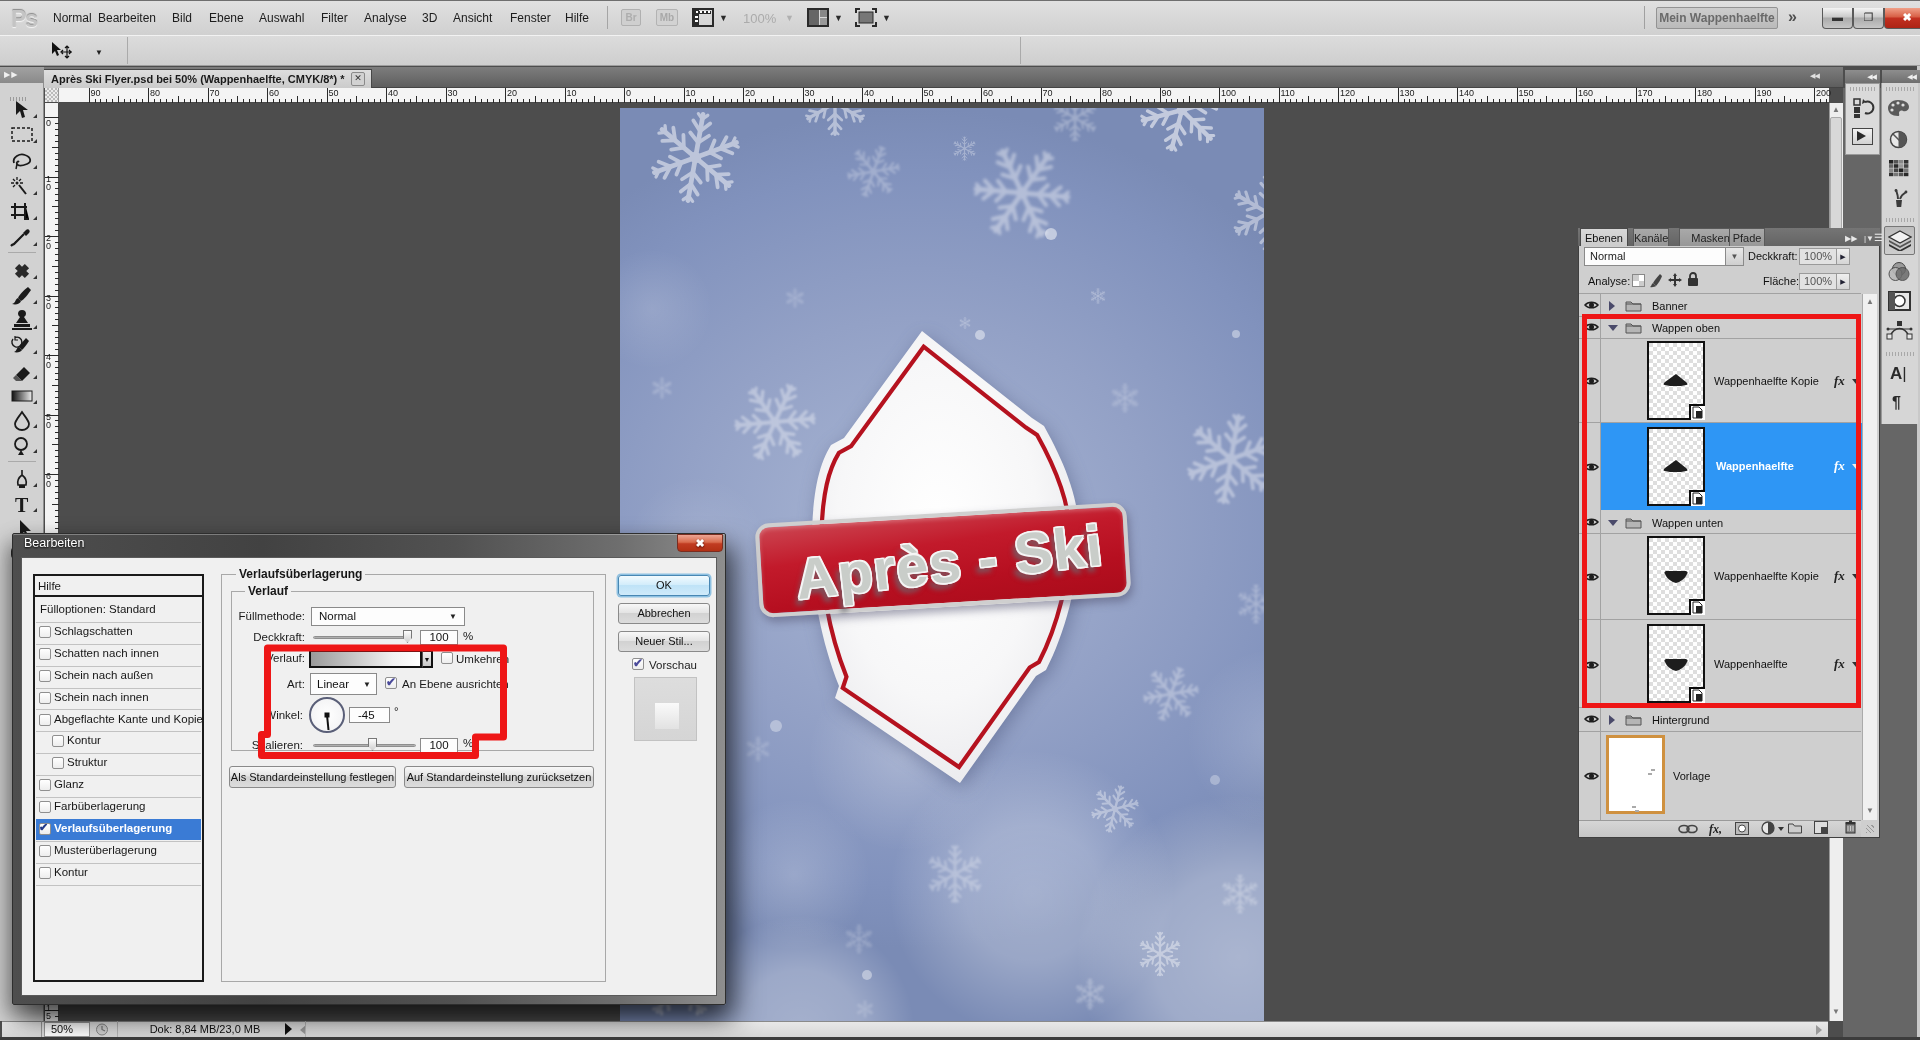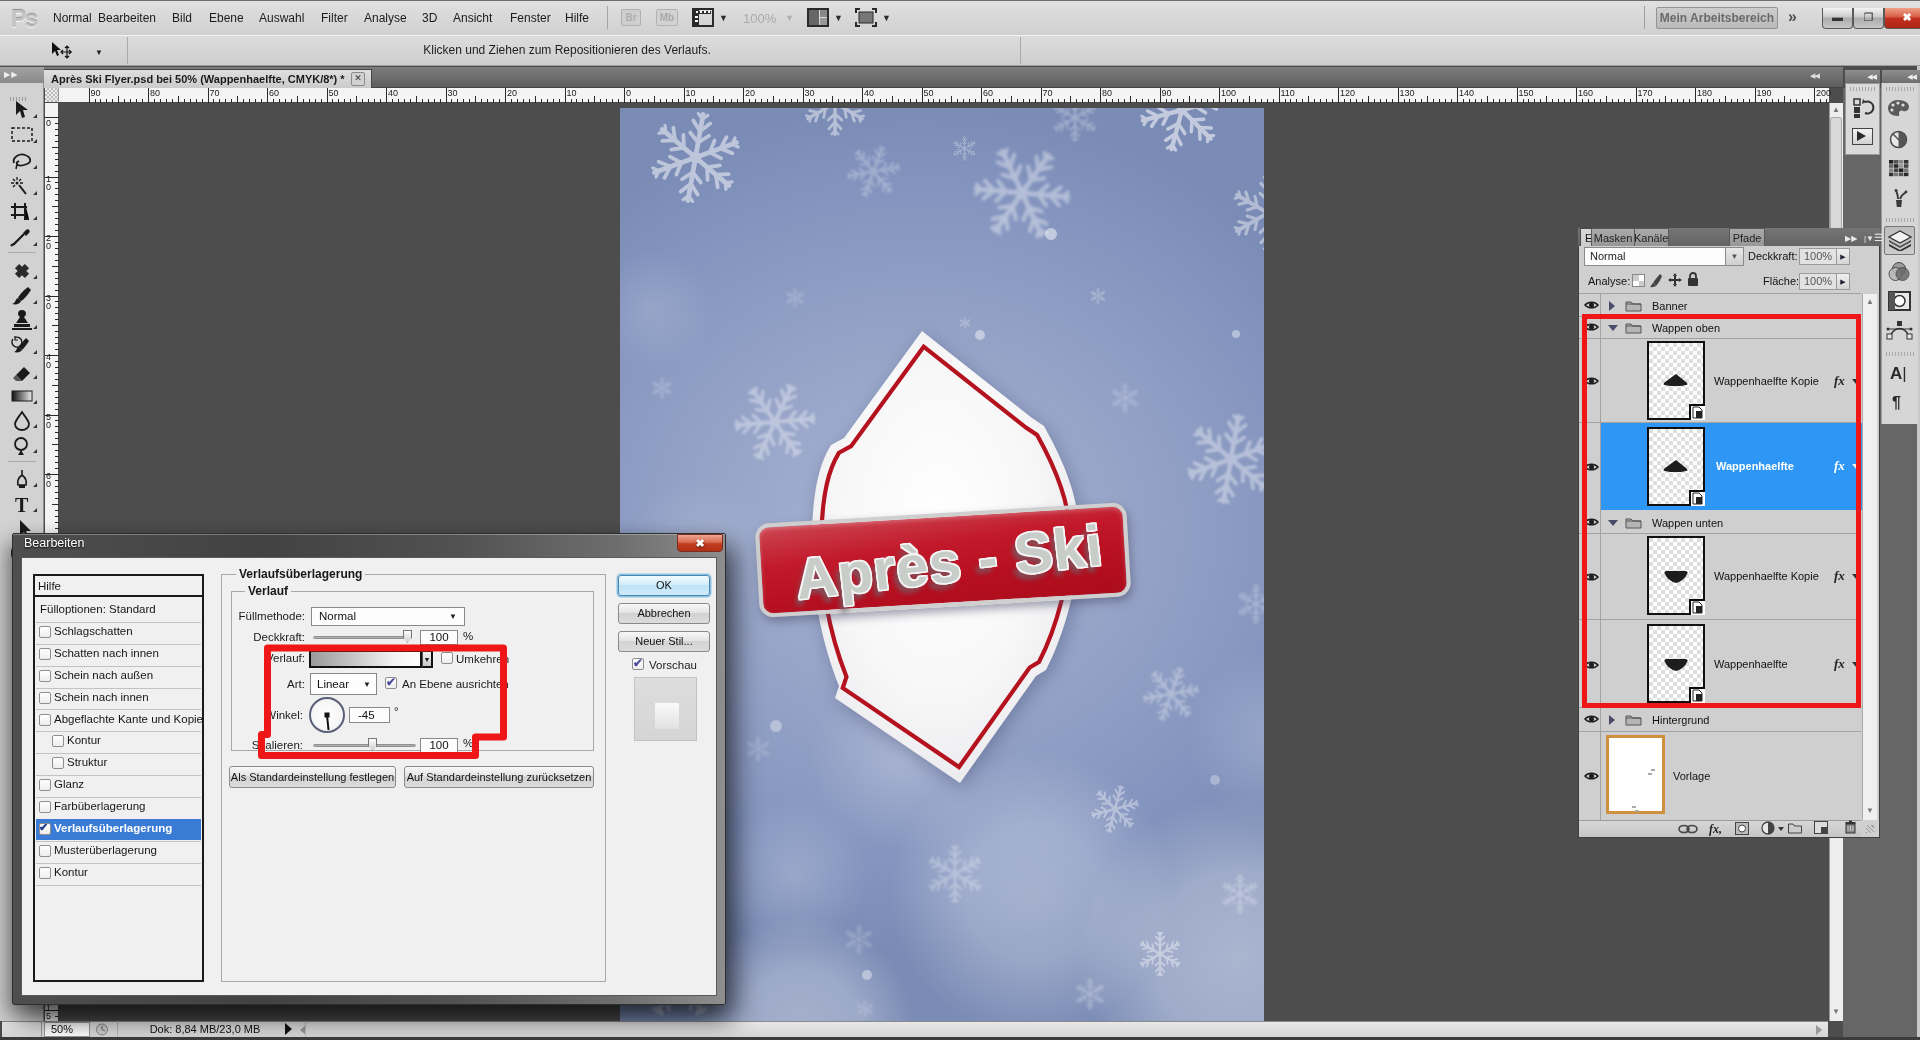--- a/index.html
+++ b/index.html
@@ -156,34 +156,33 @@
       <rect x="13" y="2" width="7" height="7" fill="#888"></rect>
       <rect x="13" y="10" width="7" height="7" fill="#999"></rect>
     </svg>
 <div class="abs" style="left:834px;top:13px;color:#2a2a2a;font-size:9px;">▼</div>
 <svg class="abs" style="left:855px;top:8px;" width="22" height="19">
       <rect x="4" y="4" width="14" height="11" fill="#777" stroke="#2a2a2a"></rect>
       <path d="M1 5 L1 1 L5 1 M17 1 L21 1 L21 5 M21 14 L21 18 L17 18 M5 18 L1 18 L1 14" fill="none" stroke="#2a2a2a" stroke-width="2"></path>
     </svg>
 <div class="abs" style="left:882px;top:13px;color:#2a2a2a;font-size:9px;">▼</div>
 <div class="abs" style="left:1644px;top:6px;width:1px;height:23px;background:#a0a0a0;"></div>
-<div id="workspacebtn" class="abs">Mein Arbeitsbereich</div>
+<div id="workspacebtn" class="abs">Mein Wappenhaelfte</div>
 <div id="wschev" class="abs">»</div>
 <div id="btnmin" class="winbtn">▬</div>
 <div id="btnmax" class="winbtn">❐</div>
 <div id="btnclose" class="winbtn">✖</div>
 <div id="optionsbar" class="abs"></div>
 <svg class="abs" style="left:48px;top:40px;" width="24" height="20">
       <path d="M4 2 L4 14 L7 11 L9 16 L11 15 L9 10 L13 10 Z" fill="#111"></path>
       <path d="M17 8 l2 -2 l2 2 M21 10 l2 2 l-2 2 M17 16 l2 2 l2 -2 M15 10 l-2 2 l2 2 M19 7 l0 10 M14 12 l10 0" stroke="#111" stroke-width="1.2" fill="none"></path>
     </svg>
 <div class="abs" style="left:95px;top:48px;color:#222;font-size:8px;">▼</div>
 <div id="optsep1" class="abs"></div>
 <div id="optsep2" class="abs"></div>
-<div id="optmsg" class="abs">Klicken und Ziehen zum Repositionieren des Verlaufs.</div>
 <div id="tabbar" class="abs"></div>
 <div id="tabchev1" class="abs" style="padding-left:6px;line-height:14px;font-size:7px;letter-spacing:-1px;">▶▶</div>
 <div id="doctab" class="abs">Après Ski Flyer.psd bei 50% (Wappenhaelfte, CMYK/8*) *</div>
 <div id="tabx" class="abs">✕</div>
 <div id="tabchev2" class="abs" style="font-size:7px;letter-spacing:-1px;">◀◀</div>
 <div id="toolbar" class="abs"></div>
 <div id="toolhead" class="abs">▶▶</div>
 <div id="toolgrip" class="abs"></div>
 <svg class="tool" style="top:98px;" width="32" height="24" viewBox="0 0 32 24">
       <path d="M10 3 L10 17 L14 13 L16 20 L19 19 L17 12 L22 12 Z" fill="#1a1a1a"></path>
@@ -1029,21 +1028,21 @@
       <circle cx="2" cy="9" r="1.5" fill="#333"></circle>
       <circle cx="25" cy="9" r="1.5" fill="#333"></circle>
     </svg>
 <div class="dockdots" style="left:1886px;top:352px;width:28px;"></div>
 <div class="abs" style="left:1890px;top:364px;font-size:17px;font-weight:bold;color:#2a2a2a;">A<span style="font-weight:normal">|</span></div>
 <div class="abs" style="left:1892px;top:394px;font-size:16px;font-weight:bold;color:#2a2a2a;">¶</div>
 <div id="lpanel" class="abs"></div>
 <div id="ltabs" class="abs"></div>
 <div class="ltab on" style="left:1580px;width:48px;">Ebenen</div>
 <div class="ltab off" style="left:1633px;width:36px;">Kanäle</div>
-<div class="ltab off" style="left:1591px;width:44px;">Masken</div>
+<div class="ltab off" style="left:1679px;width:63px;">Masken</div>
 <div class="ltab off" style="left:1729px;width:36px;">Pfade</div>
 <div id="lmenu" class="abs">▶▶ &nbsp;&nbsp;|▼<span style="font-size:10px;">☰</span></div>
 <div id="lblend" class="abs">Normal</div>
 <div id="lblendarrow" class="abs">▼</div>
 <div class="lrow-label" style="left:1748px;top:250px;">Deckkraft:</div>
 <div class="valbox" style="left:1799px;top:248px;">100%</div>
 <div class="spinbtn" style="left:1837px;top:248px;">▶</div>
 <div class="lrow-label" style="left:1588px;top:275px;">Analyse:</div>
 <svg class="abs" style="left:1632px;top:274px;" width="13" height="13">
       <rect x="0.5" y="0.5" width="12" height="12" fill="#fff" stroke="#888"></rect>

